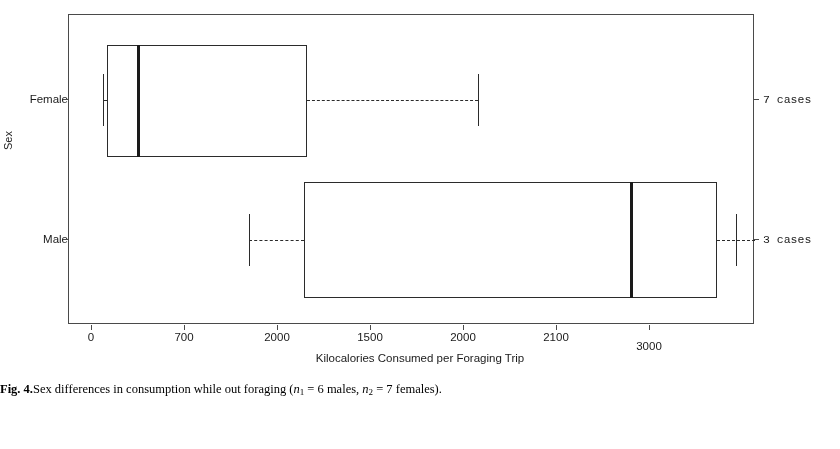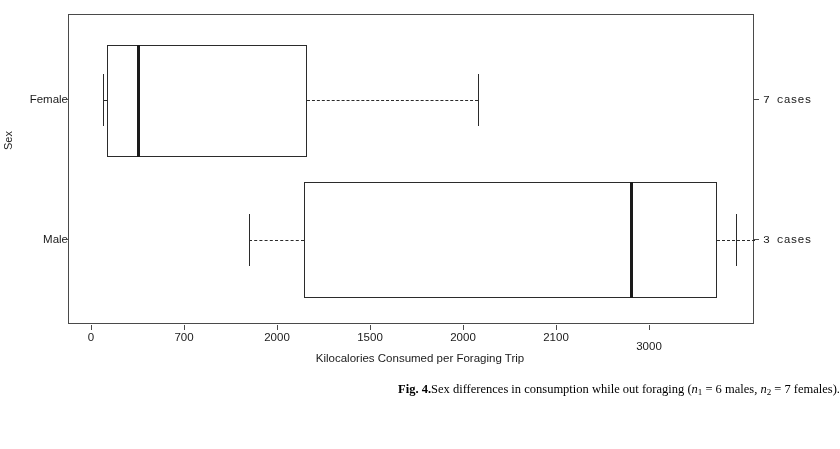--- a/index.html
+++ b/index.html
@@ -132,21 +132,21 @@
     width: 1px;
     background: #2b2b2b;
   }
 
   
   #caption {
     position: absolute;
     left: 0;
     top: 382px;
     width: 840px;
-    text-align: right;
+    text-align: left;
     font-family: "Liberation Serif", serif;
     font-size: 12.5px;
     color: #000000;
   }
   #caption .cap-bold {
     font-weight: bold;
   }
   #caption .ital {
     font-style: italic;
   }

